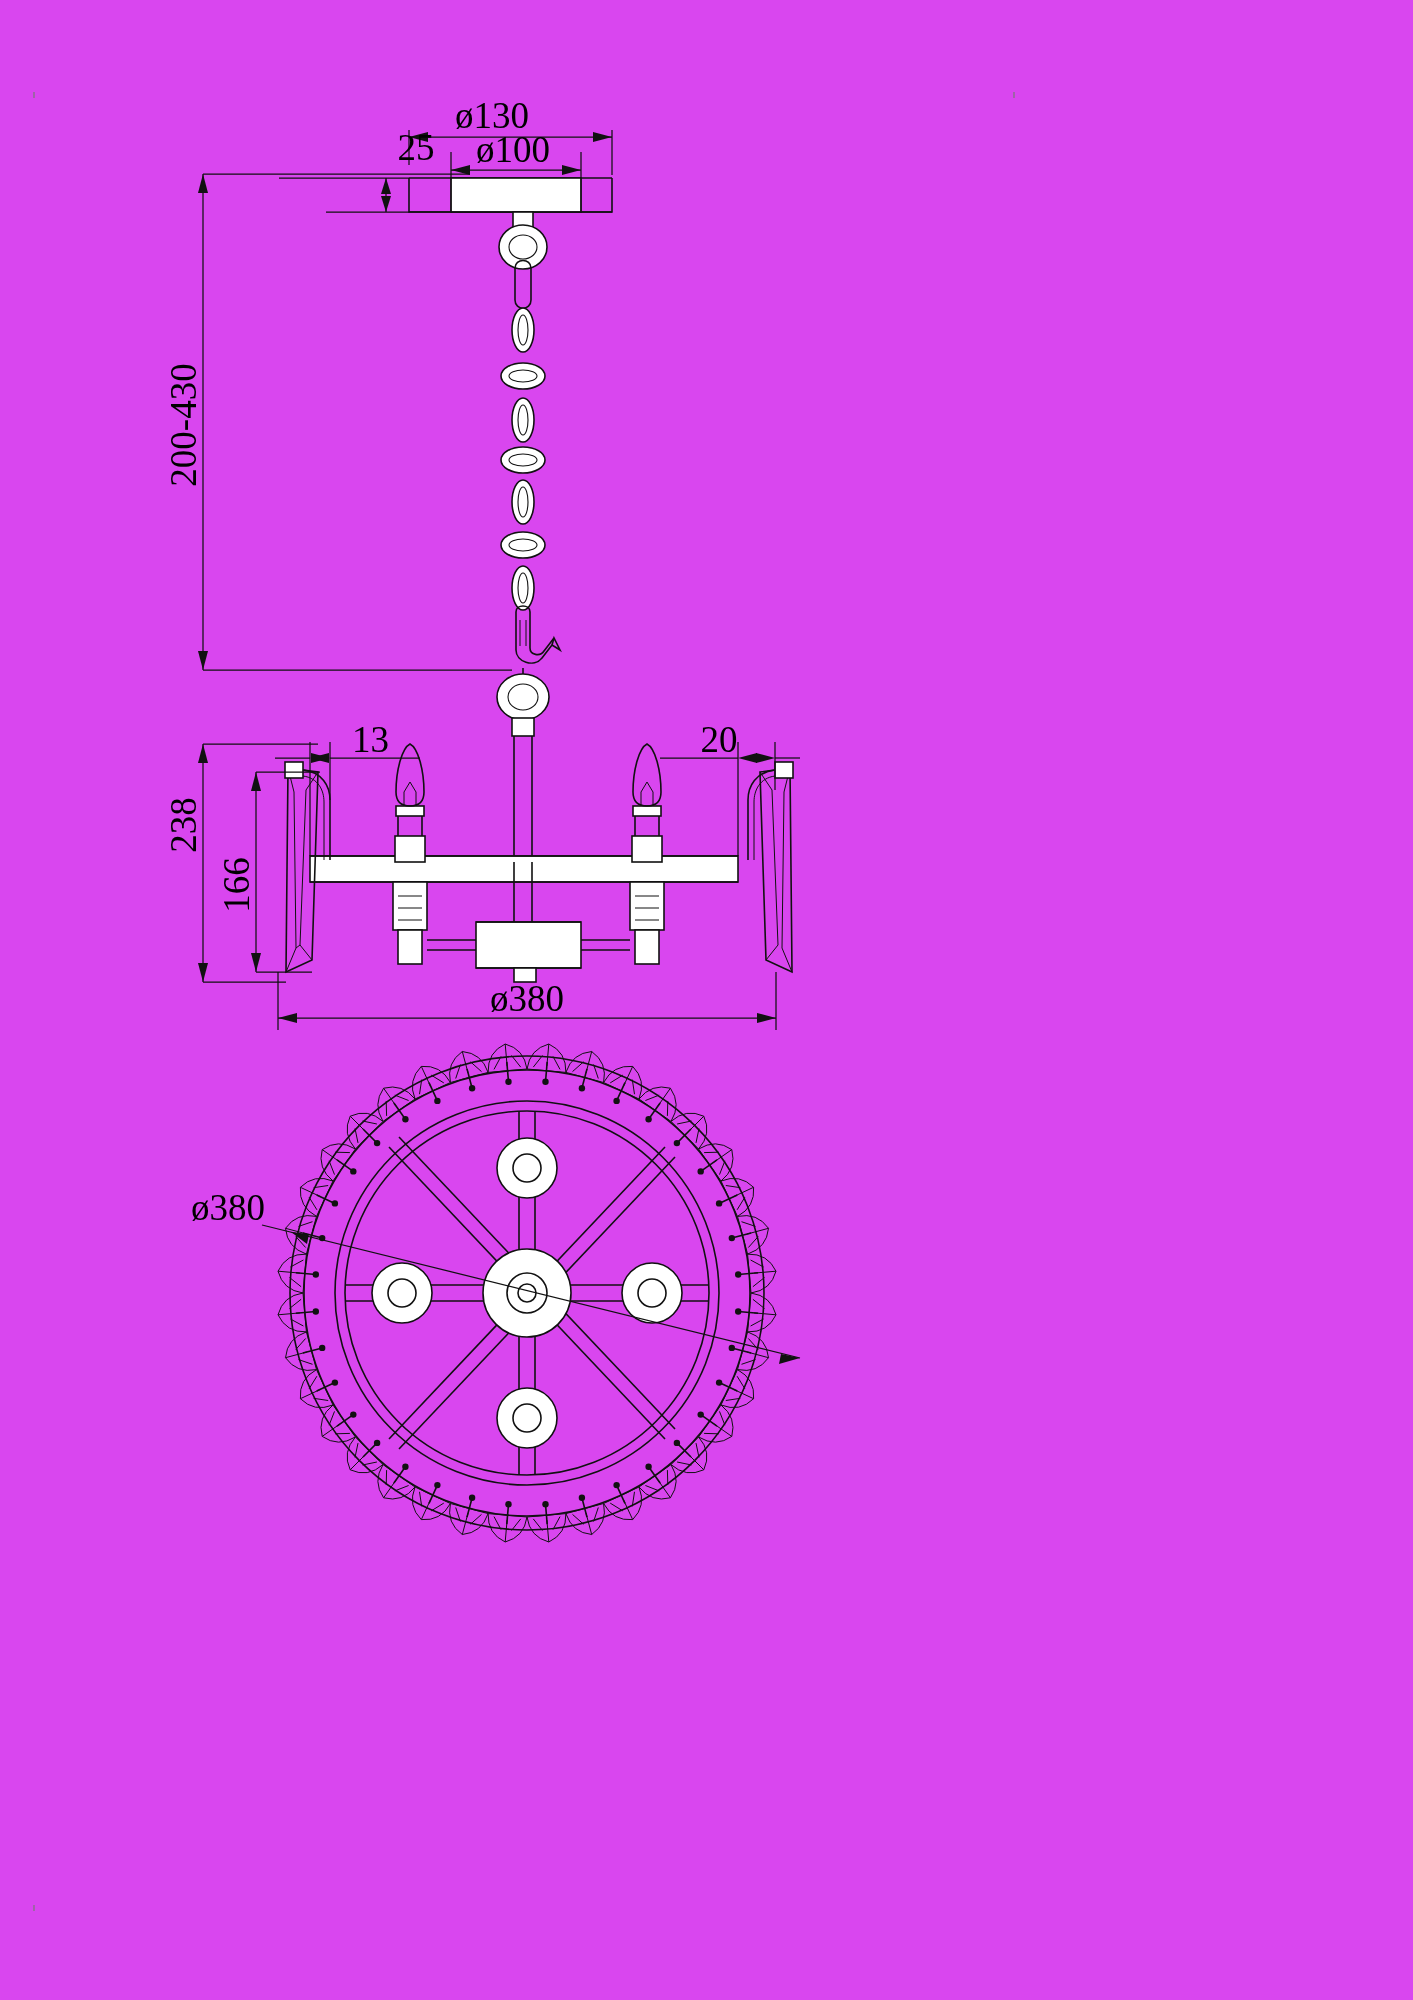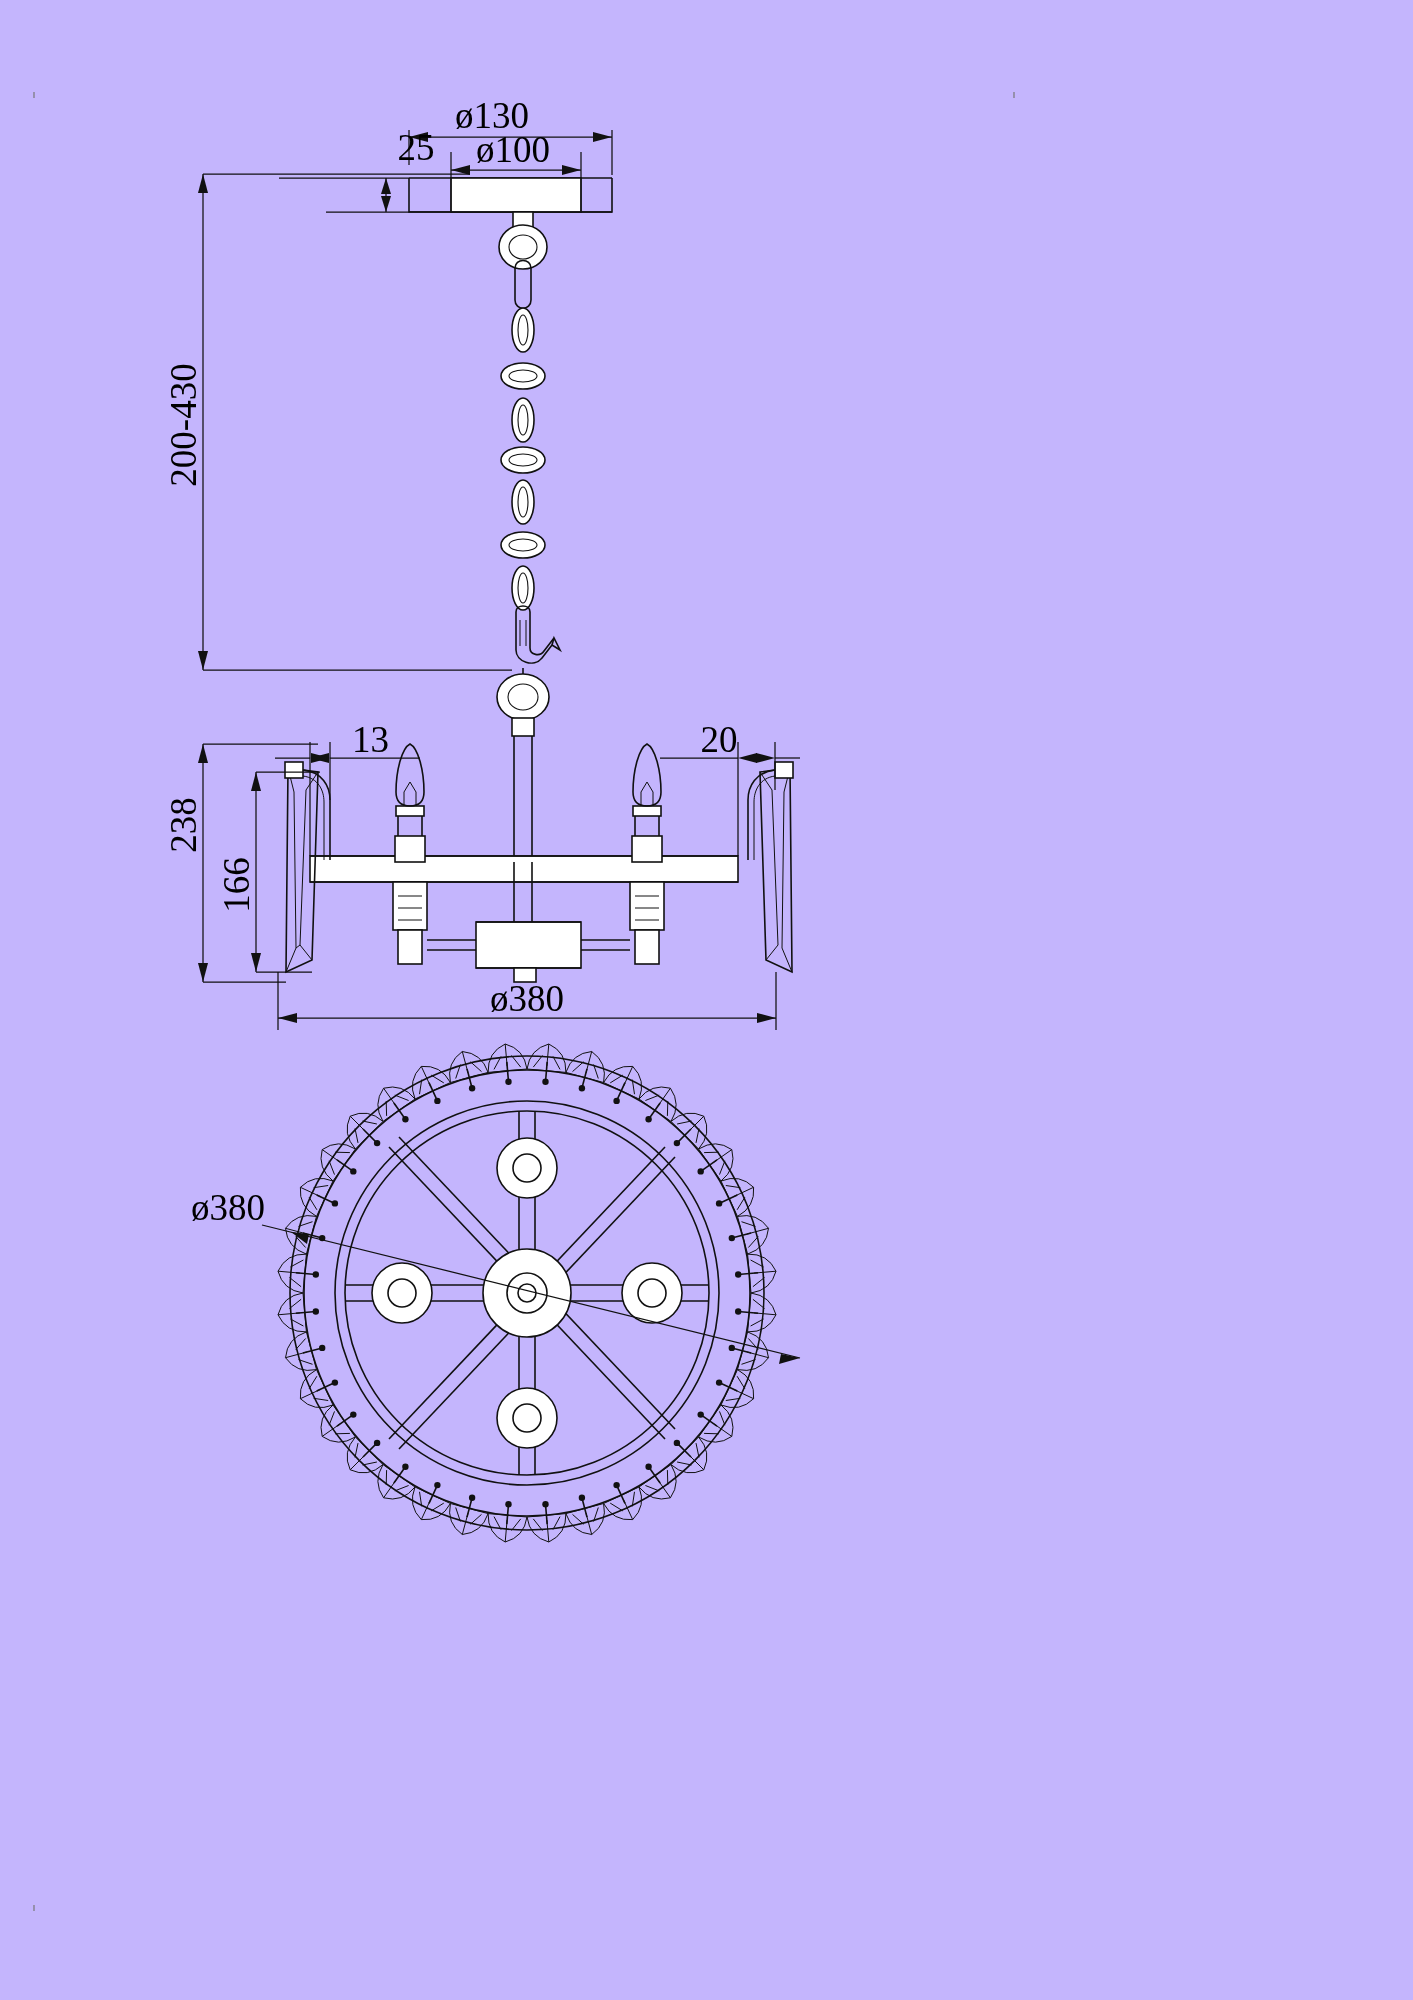--- a/index.html
+++ b/index.html
@@ -10,21 +10,21 @@
   body {
     font-family: "Liberation Serif", serif;
     width: 1413px;
     height: 2000px;
     overflow: hidden;
   }
   #sheet {
     position: relative;
     width: 1413px;
     height: 2000px;
-    background: #c4b5fd;
+    background: #d946ef;
   }
   svg.drawing {
     position: absolute;
     left: 0;
     top: 0;
     width: 1413px;
     height: 2000px;
   }
   .ln {
     stroke: #111111;

